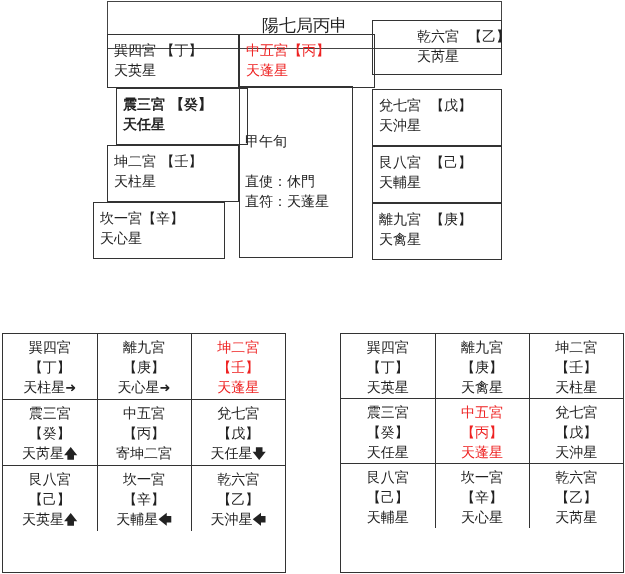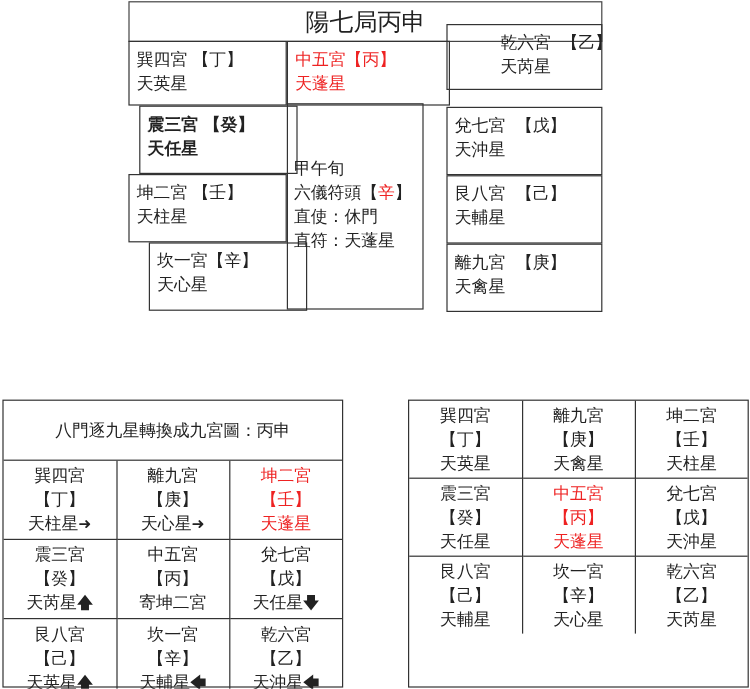--- a/index.html
+++ b/index.html
@@ -2,22 +2,22 @@
 <html><head>
 <meta charset="utf-8">
 <style>
   html, body { margin:0; padding:0; background:#ffffff; }
   body { width:625px; height:574px; position:relative; overflow:hidden;
          font-family:"DejaVu Sans", "Liberation Sans", sans-serif; color:#222; font-size:14px; }
   .red { color:#ee2222; }
   .abs { position:absolute; box-sizing:border-box; }
 
   
-  .top-title { left:107px; top:1px; width:395px; height:34px; border:1px solid #444;
-               display:flex; align-items:center; justify-content:center; font-size:20px; }
+  .top-title { left:107px; top:1px; width:395px; height:48px; border:1px solid #444;
+               display:flex; align-items:center; justify-content:center; font-size:17px; }
   .tcell { box-sizing:border-box; position:absolute; border:1px solid #333; padding:5px 0 0 6px;
            line-height:20px; font-size:14px; white-space:nowrap; }
   .center-box { position:absolute; box-sizing:border-box; border:1px solid #333;
                 left:239px; top:86px; width:114px; height:172px; padding:44px 0 0 5px;
                 line-height:20px; font-size:14px; white-space:nowrap; }
 
   
   .grid { position:absolute; box-sizing:border-box; border:1px solid #333; }
   .grid .gtitle { height:49px; border-bottom:1px solid #333; display:flex; align-items:center;
                   justify-content:center; font-size:14px; }
@@ -43,33 +43,33 @@
   <span>天英星</span>
 </div>
 <div class="tcell" style="left:116px;top:88px;width:132px;height:57px;font-weight:bold;">
   <span>震三宮</span>&nbsp;<span>【癸】</span><br>
   <span>天任星</span>
 </div>
 <div class="tcell" style="left:107px;top:145px;width:132px;height:57px;">
   <span>坤二宮</span>&nbsp;<span>【壬】</span><br>
   <span>天柱星</span>
 </div>
-<div class="tcell" style="left:124px;top:202px;width:132px;height:57px;">
+<div class="tcell" style="left:93px;top:202px;width:132px;height:57px;">
   <span>坎一宮</span><span>【辛】</span><br>
   <span>天心星</span>
 </div>
 
 <div class="tcell red" style="left:239px;top:34px;width:136px;height:54px;">
   <span>中五宮</span><span>【丙】</span><br>
   <span>天蓬星</span>
 </div>
 
 <div class="center-box">
   <span>甲午旬</span><br>
-  <span><span>六儀符頭【</span><span class="red">辛</span><span>】</span></span><br>
+  <br>
   <span>直使：休門</span><br>
   <span>直符：天蓬星</span>
 </div>
 
 <div class="tcell" style="left:372px;top:20px;width:130px;height:55px;padding-left:44px;">
   <span>乾六宮</span>&nbsp;&nbsp;<span>【乙】</span><br>
   <span>天芮星</span>
 </div>
 <div class="tcell" style="left:372px;top:89px;width:130px;height:57px;">
   <span>兌七宮</span>&nbsp;&nbsp;<span>【戊】</span><br>
@@ -78,23 +78,20 @@
 <div class="tcell" style="left:372px;top:146px;width:130px;height:57px;">
   <span>艮八宮</span>&nbsp;&nbsp;<span>【己】</span><br>
   <span>天輔星</span>
 </div>
 <div class="tcell" style="left:372px;top:203px;width:130px;height:57px;">
   <span>離九宮</span>&nbsp;&nbsp;<span>【庚】</span><br>
   <span>天禽星</span>
 </div>
 
 <div class="grid" style="left:2px;top:333px;width:284px;height:240px;">
-  <div class="gtitle">
-    <span>八門逐九星轉換成九宮圖：丙申</span>
-  </div>
   <table>
     <tbody>
         <tr>
       <td>
             <span class="line">巽四宮</span>
             <span class="line">【丁】</span>
             <span class="line"><span>天柱星</span><span class="arrow">➜</span></span>
           </td>
       <td>
             <span class="line">離九宮</span>

